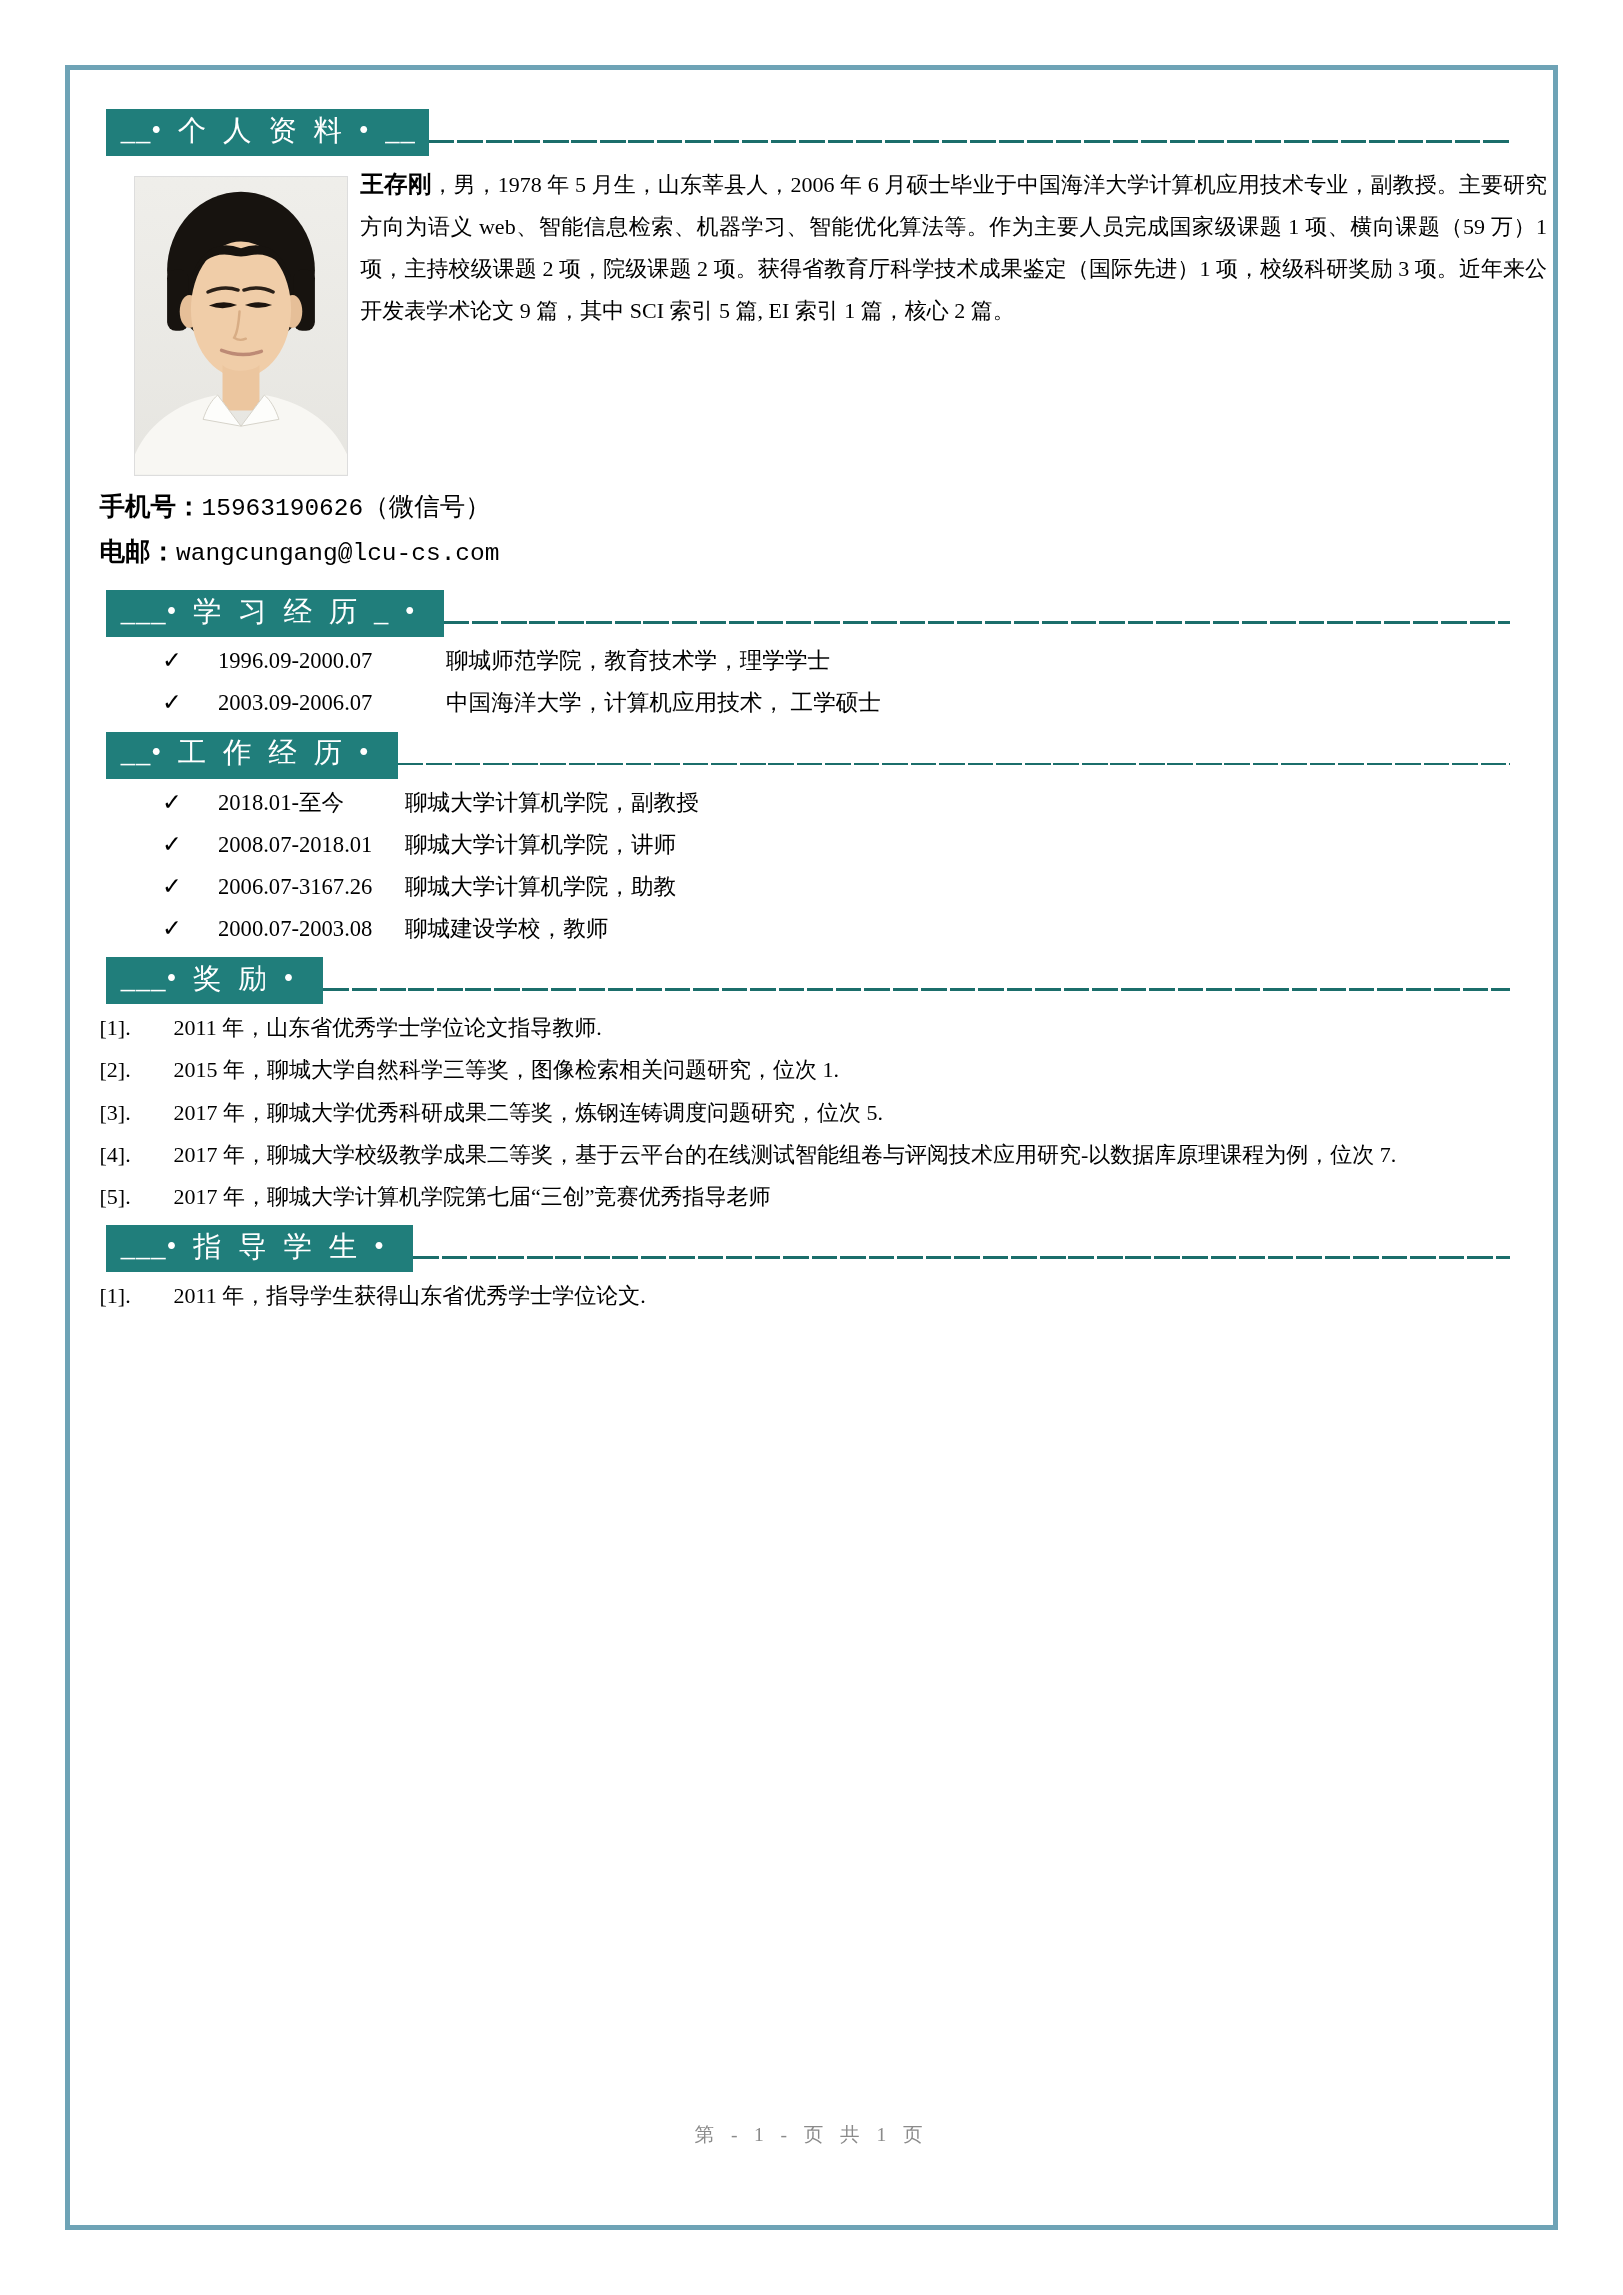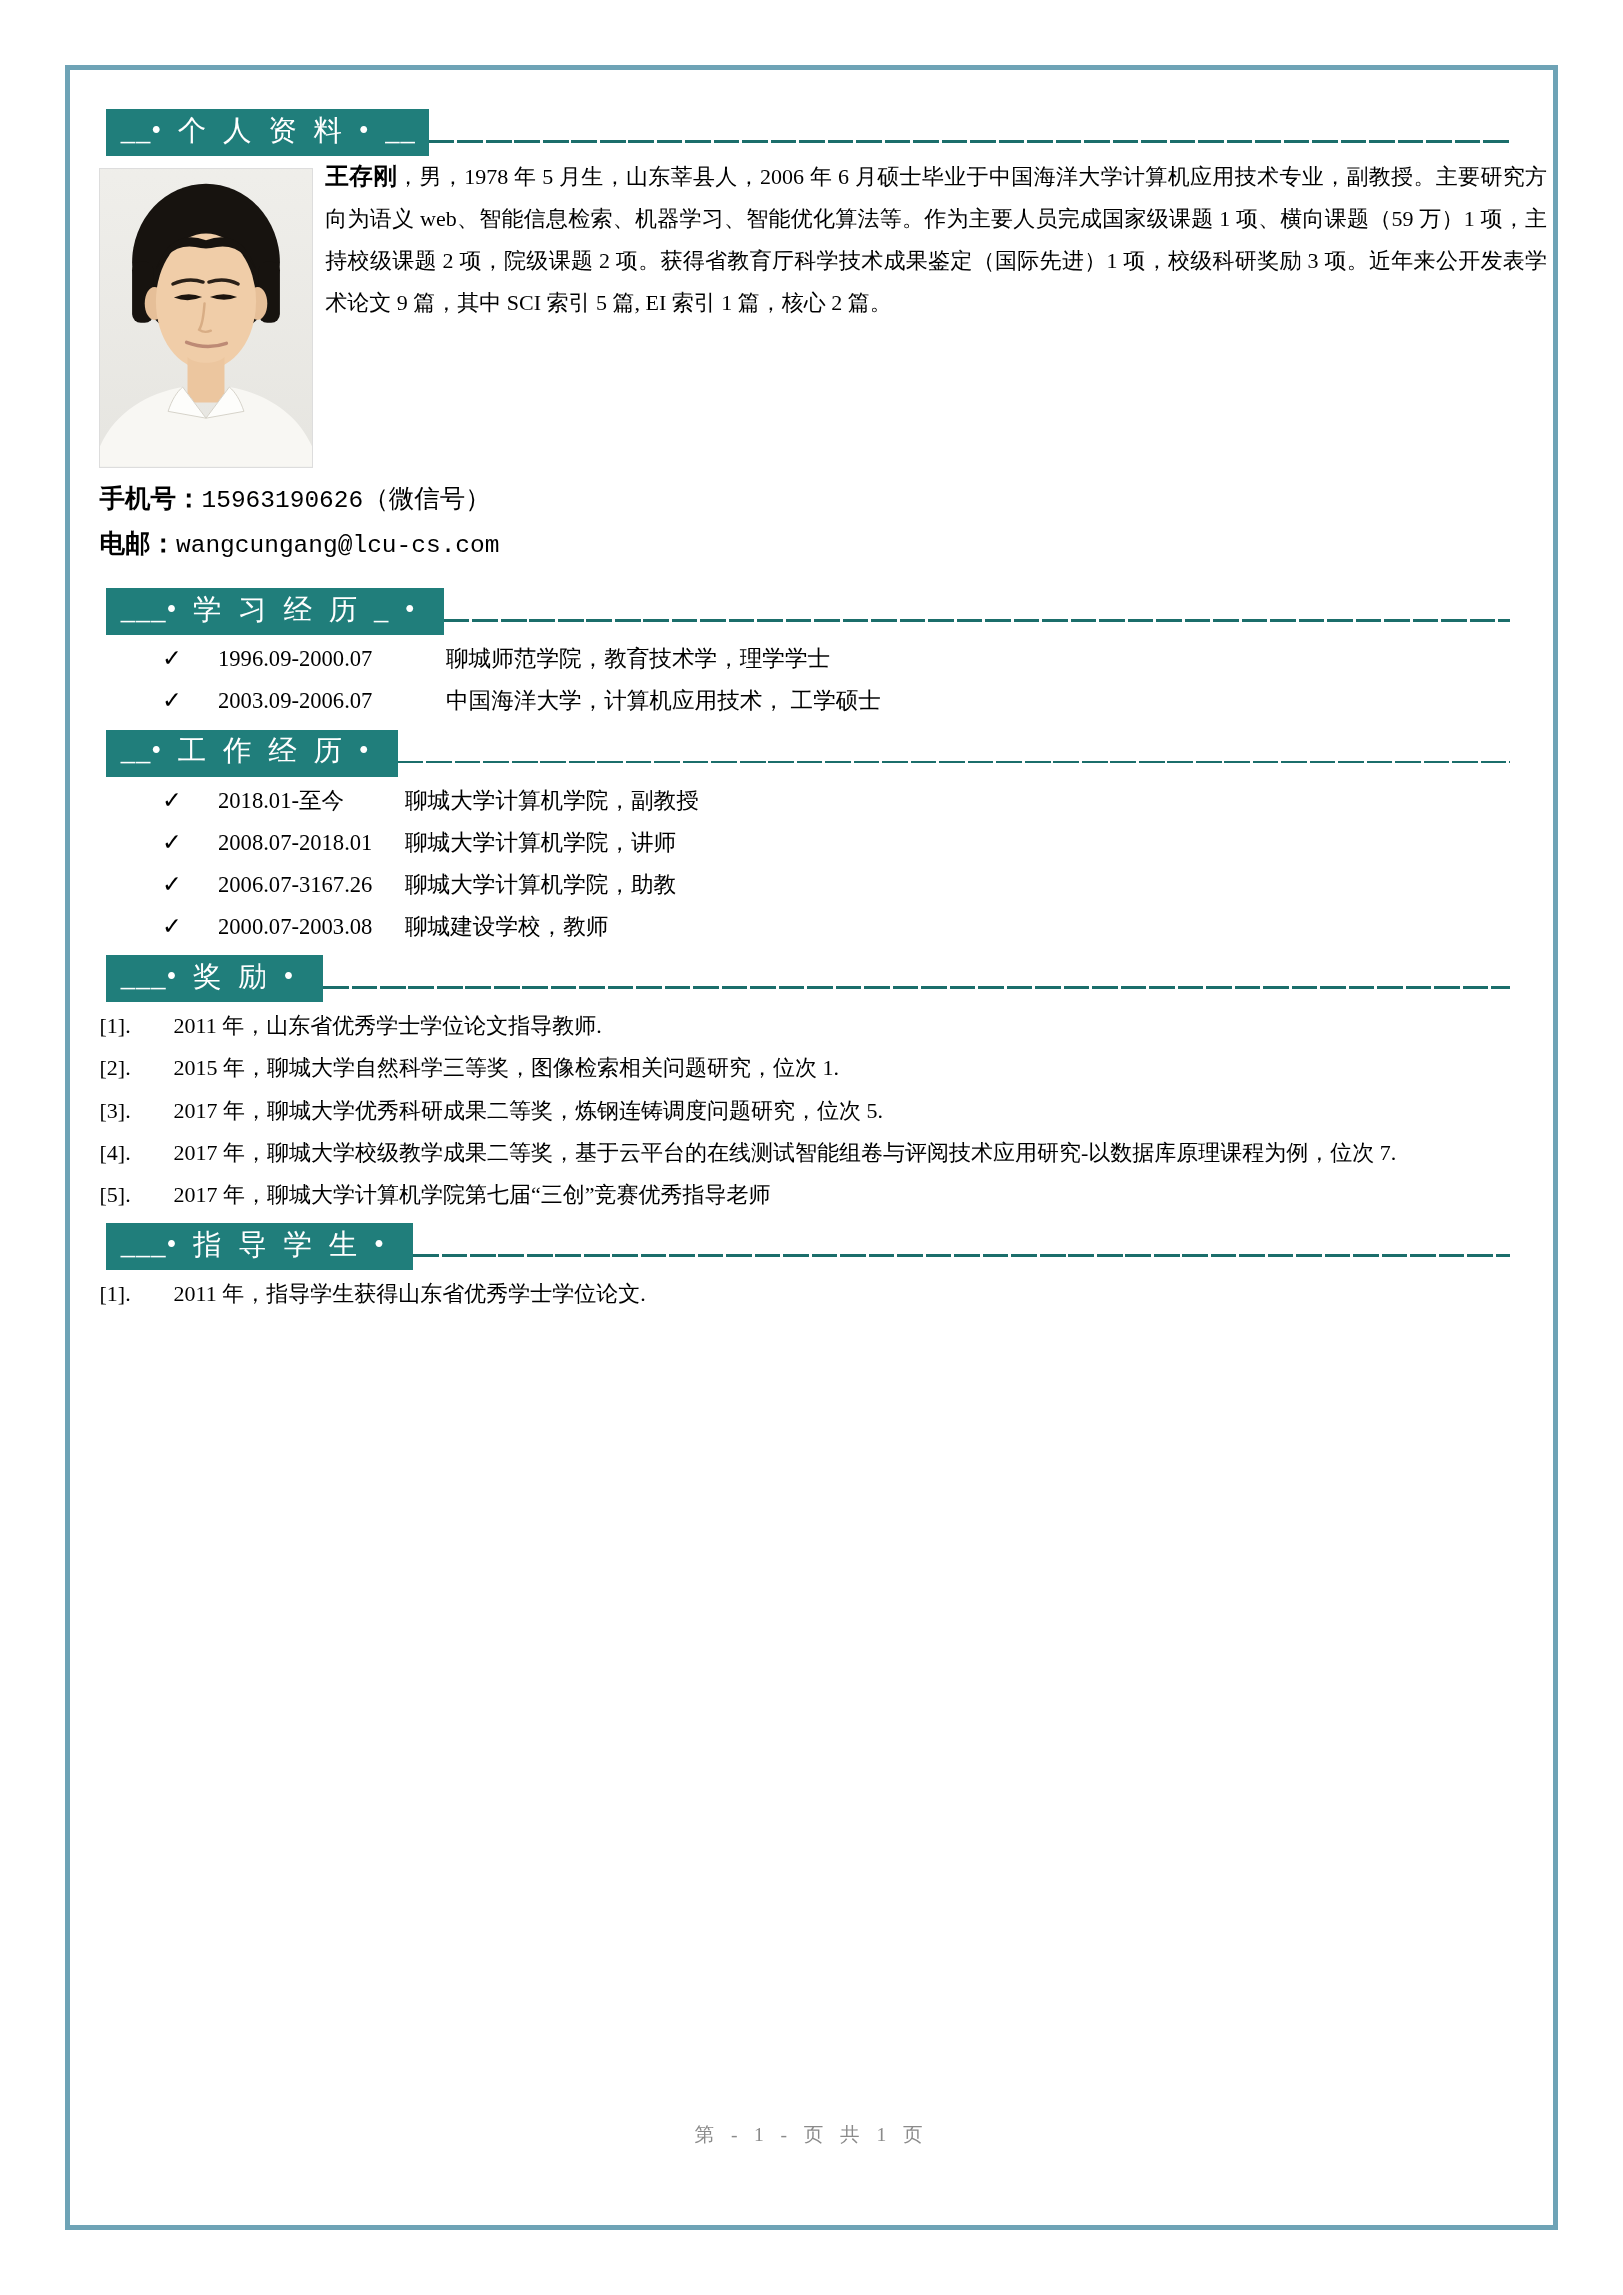--- a/index.html
+++ b/index.html
@@ -32,21 +32,21 @@
     padding:7.9px 12.8px 10.8px 14.7px;
     white-space:nowrap;
   }
   .header-box .hb-prefix,.header-box .hb-suffix{letter-spacing:1px;}
   .header-box .hb-title{letter-spacing:16.7px;}
   .header-rule{
     flex:1;height:2.5px;margin-bottom:13.7px;margin-right:42px;
     background:repeating-linear-gradient(to right,var(--teal-line) 0 25.5px,rgba(255,255,255,0) 25.5px 28.5px);
   }
   
-  .profile-row{display:flex;margin-top:12px;}
+  .profile-row{display:flex;margin-top:20px;padding-left:35px;}
   .photo-wrap{
     width:214px;height:300px;margin-left:27.5px;flex:0 0 auto;
     border:0.5px solid #ddd;background:#ecebe7;overflow:hidden;
   }
   .photo-wrap svg{display:block;width:100%;height:100%;}
   .intro{
     flex:1;margin-left:12.8px;margin-right:4.9px;margin-top:-12.8px;
     font-size:22px;line-height:42px;text-align:justify;
   }
   .intro b{font-size:23.6px;}
@@ -126,21 +126,21 @@
       </svg>
     </div>
     <div class="intro"><b>王存刚</b><span>，男，1978 年 5 月生，山东莘县人，2006 年 6 月硕士毕业于中国海洋大学计算机应用技术专业，副教授。主要研究方向为语义 web、智能信息检索、机器学习、智能优化算法等。作为主要人员完成国家级课题 1 项、横向课题（59 万）1 项，主持校级课题 2 项，院级课题 2 项。获得省教育厅科学技术成果鉴定（国际先进）1 项，校级科研奖励 3 项。近年来公开发表学术论文 9 篇，其中 SCI 索引 5 篇, EI 索引 1 篇，核心 2 篇。</span></div>
   </div>
 
   <div class="contact">
     <div><span class="lbl">手机号：</span><span class="val">15963190626</span><span>（微信号）</span></div>
     <div><span class="lbl">电邮：</span><span class="val">wangcungang@lcu-cs.com</span></div>
   </div>
 
-  <div class="section-header" style="margin-top:21px">
+  <div class="section-header" style="margin-top:15px">
     <div class="header-box"><span class="hb-prefix">___</span><span class="hb-title">•学习经历_•</span><span class="hb-suffix"></span></div>
     <div class="header-rule"></div>
   </div>
   <div class="rows edu">
     <div class="row">
       <span class="check">✓</span>
       <span class="period">1996.09-2000.07</span>
       <span class="detail">聊城师范学院，教育技术学，理学学士</span>
     </div>
     <div class="row">

